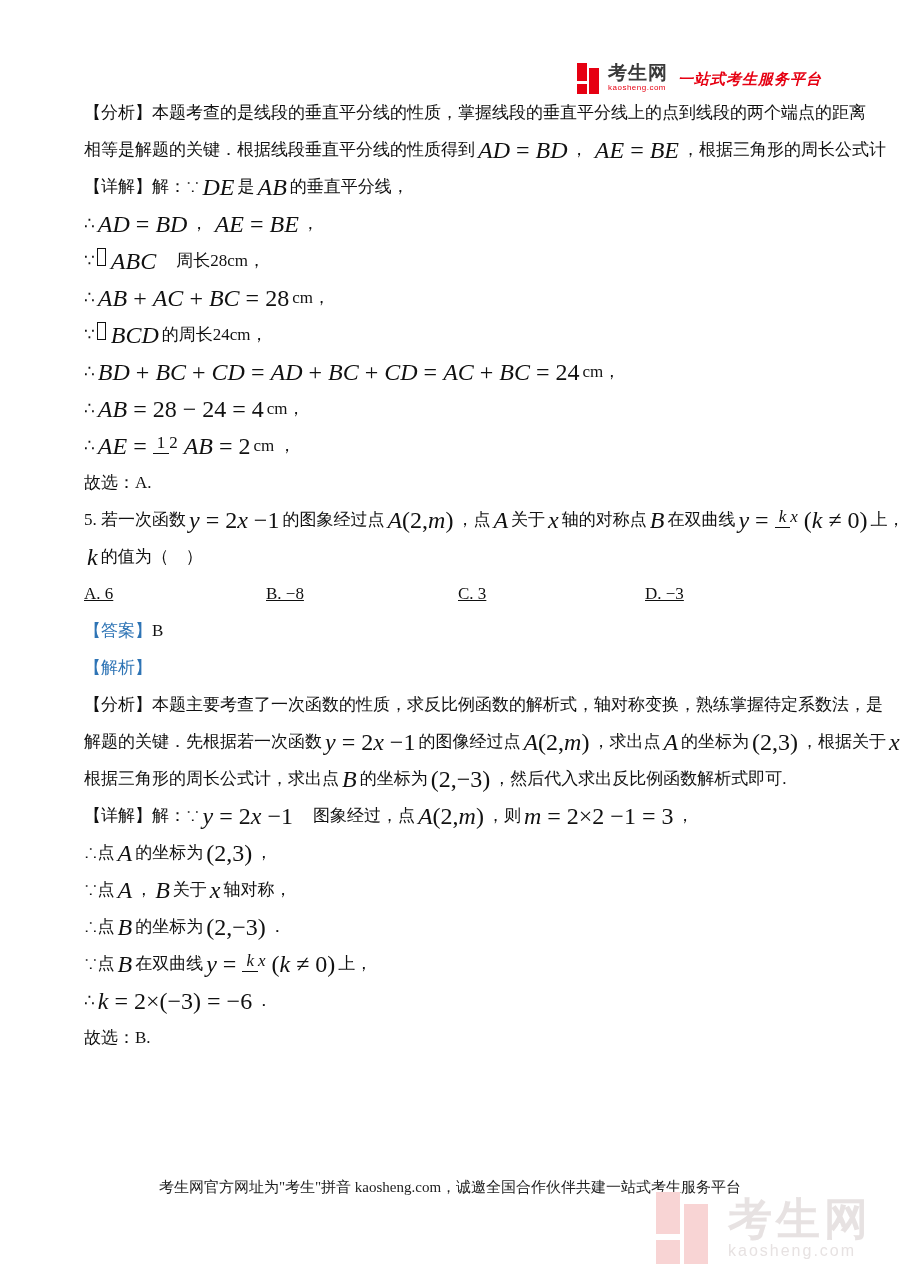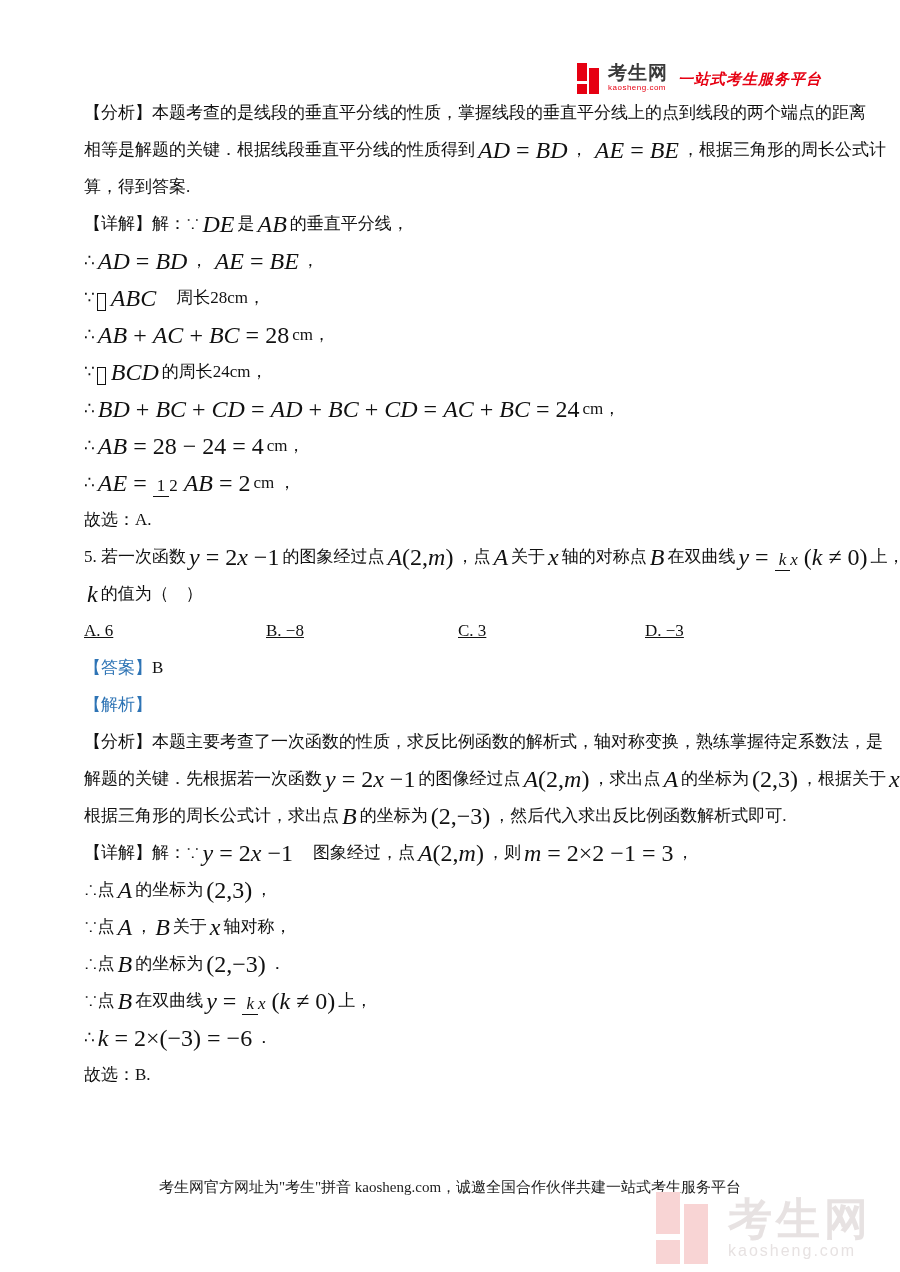--- a/index.html
+++ b/index.html
@@ -40,21 +40,21 @@
   }
   
   .doc{
     position:absolute;left:84px;right:40px;top:100px;
   }
   .line{
     min-height:26px;line-height:26px;
     margin-bottom:11px;
     font-size:17px;
     white-space:nowrap;
-    display:flex;align-items:flex-end;
+    display:flex;align-items:flex-start;
   }
   .line > span{display:inline-block;}
   .t{white-space:pre;}
   .blue{color:var(--tag-blue);}
   .math{
     font-size:24px;
     margin:0 3px;
     white-space:pre;
   }
   .math i{font-style:italic;}
@@ -114,23 +114,20 @@
         <span class="t">【分析】本题考查的是线段的垂直平分线的性质，掌握线段的垂直平分线上的点到线段的两个端点的距离</span>
       </div>
       <div class="line">
         <span class="t">相等是解题的关键．根据线段垂直平分线的性质得到</span>
         <span class="math"><i>AD</i> = <i>BD</i></span>
         <span class="t">， </span>
         <span class="math"><i>AE</i> = <i>BE</i></span>
         <span class="t">，根据三角形的周长公式计</span>
       </div>
       <div class="line">
-        <span class="t">算，得到答案.</span>
-      </div>
-      <div class="line">
         <span class="t">【详解】解：∵</span>
         <span class="math"><i>DE</i></span>
         <span class="t">是</span>
         <span class="math"><i>AB</i></span>
         <span class="t">的垂直平分线，</span>
       </div>
       <div class="line">
         <span class="t">∴</span>
         <span class="math"><i>AD</i> = <i>BD</i></span>
         <span class="t">， </span>

